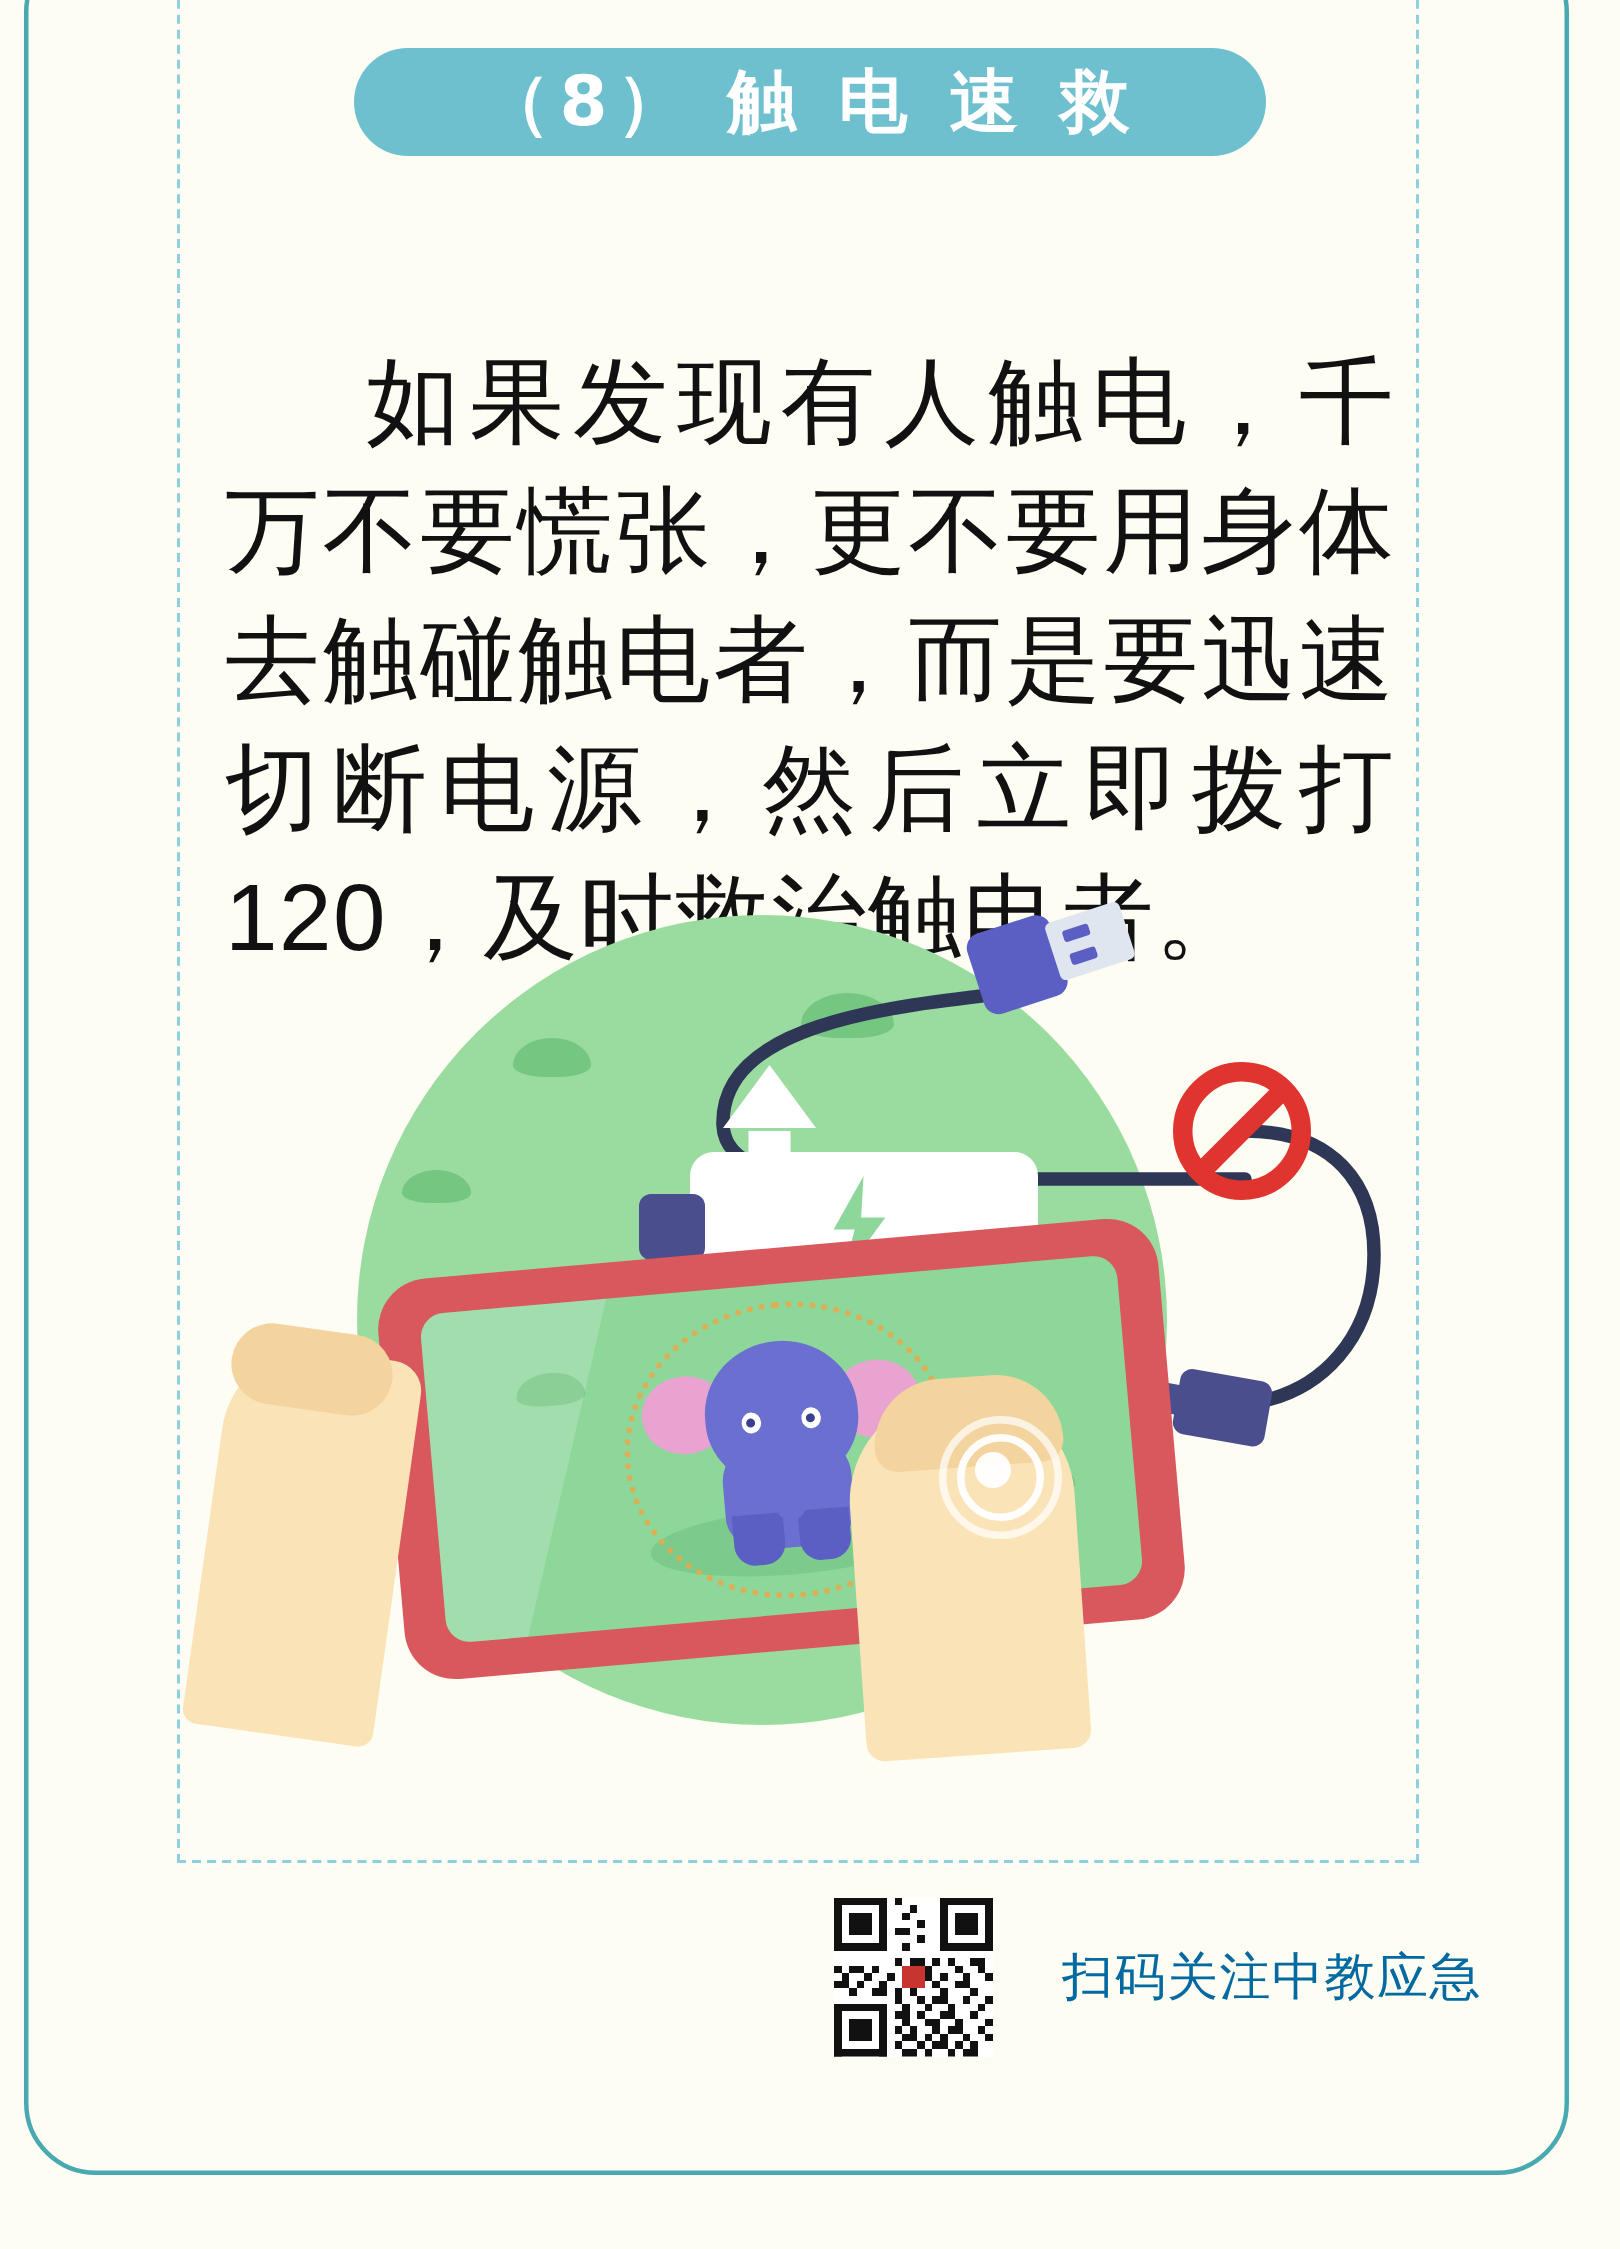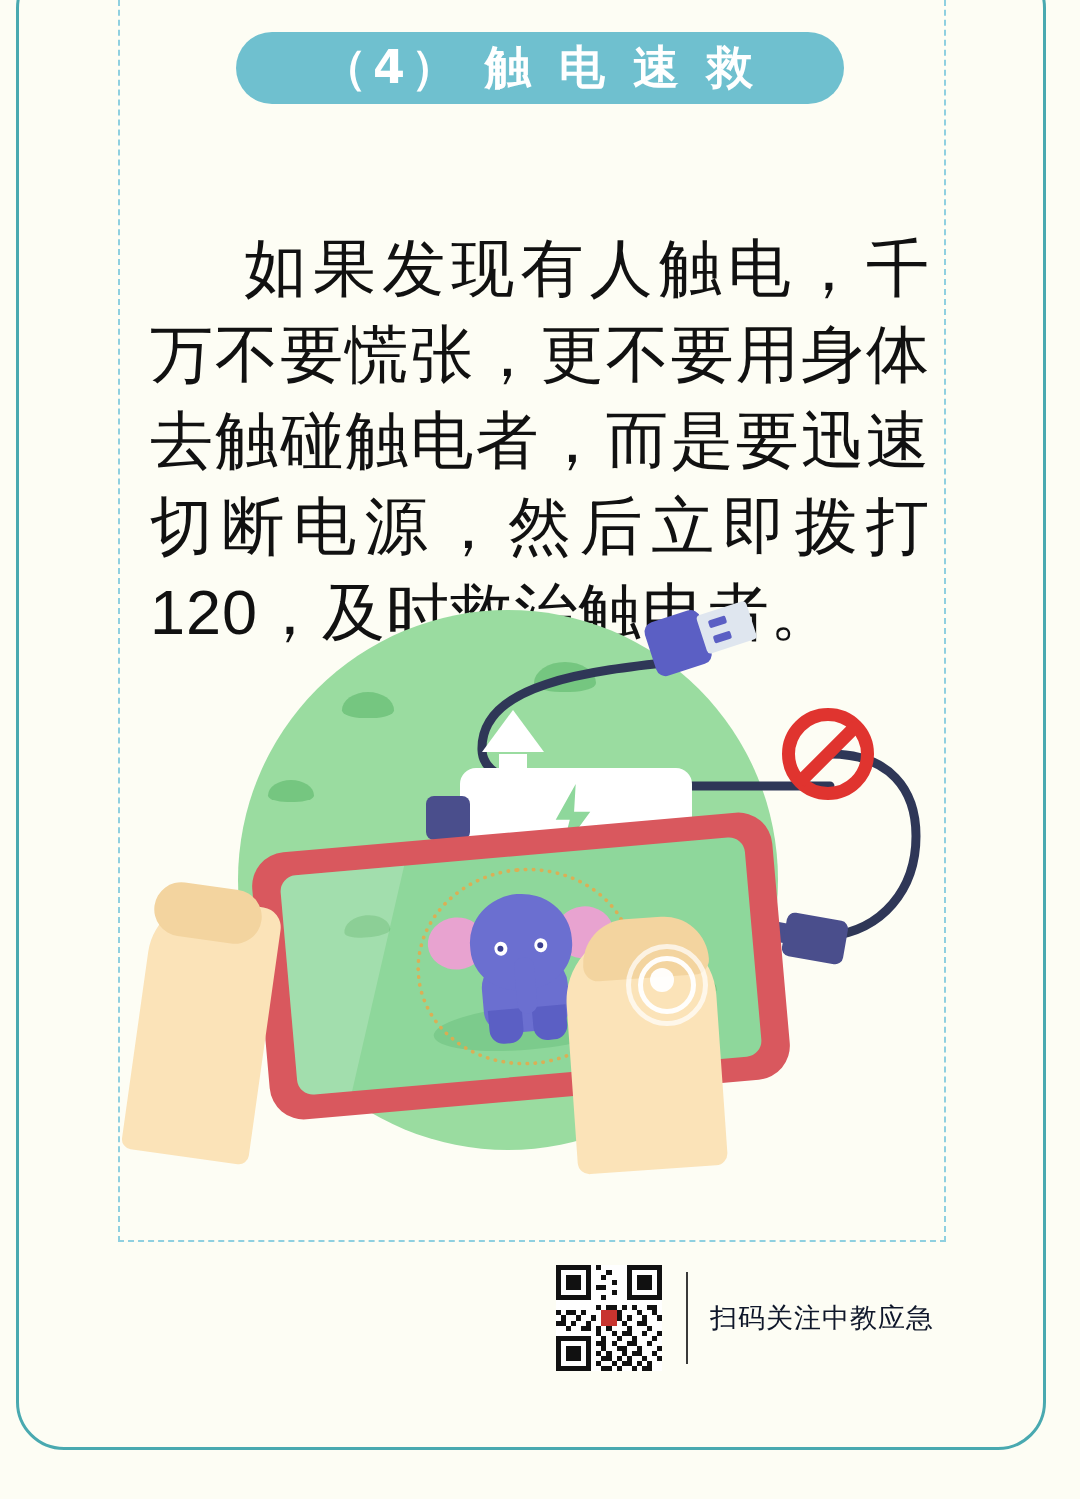--- a/index.html
+++ b/index.html
@@ -449,37 +449,37 @@
     background: #3a3a3a;
     margin: 0 22px 0 24px;
   }
   .footer-text {
     display: flex;
     flex-direction: column;
     justify-content: center;
     gap: 14px;
   }
   .footer-text div {
-    font-size: 27px;
-    color: #0f172a;
+    font-size: 34px;
+    color: #0369a1;
     letter-spacing: 1px;
     font-family: "DejaVu Sans", "Liberation Sans", sans-serif;
     white-space: nowrap;
   }
 </style>
 </head>
 <body>
 
 <div class="page">
 
   <div class="outer-frame"></div>
   <div class="dashed-frame"></div>
 
   <div class="title-pill">
-    <span class="title-text">（4） 触 电 速 救</span>
+    <span class="title-text">（8） 触 电 速 救</span>
   </div>
 
   <p class="body-text">如果发现有人触电，千万不要慌张，更不要用身体去触碰触电者，而是要迅速切断电源，然后立即拨打120，及时救治触电者。</p>
 
   <div class="illustration">
 
     <div class="green-circle"></div>
 
     <div class="bush" style="left:212px; top:92px; width:52px; height:26px;">
         <span></span>

